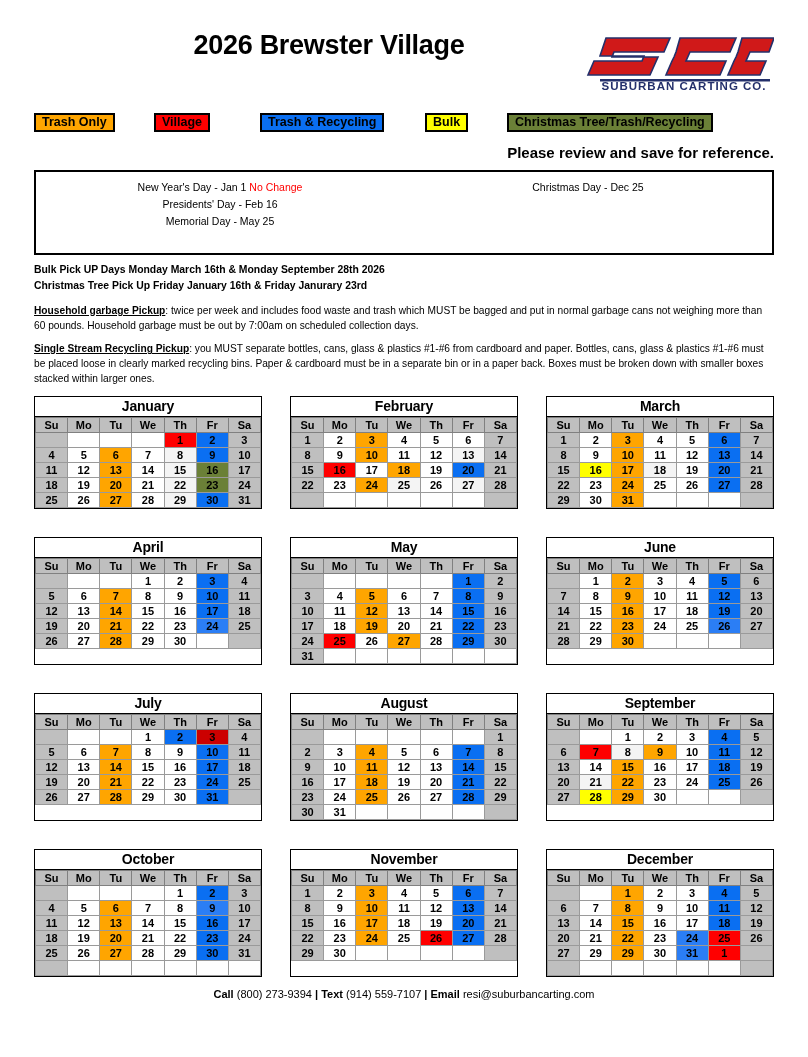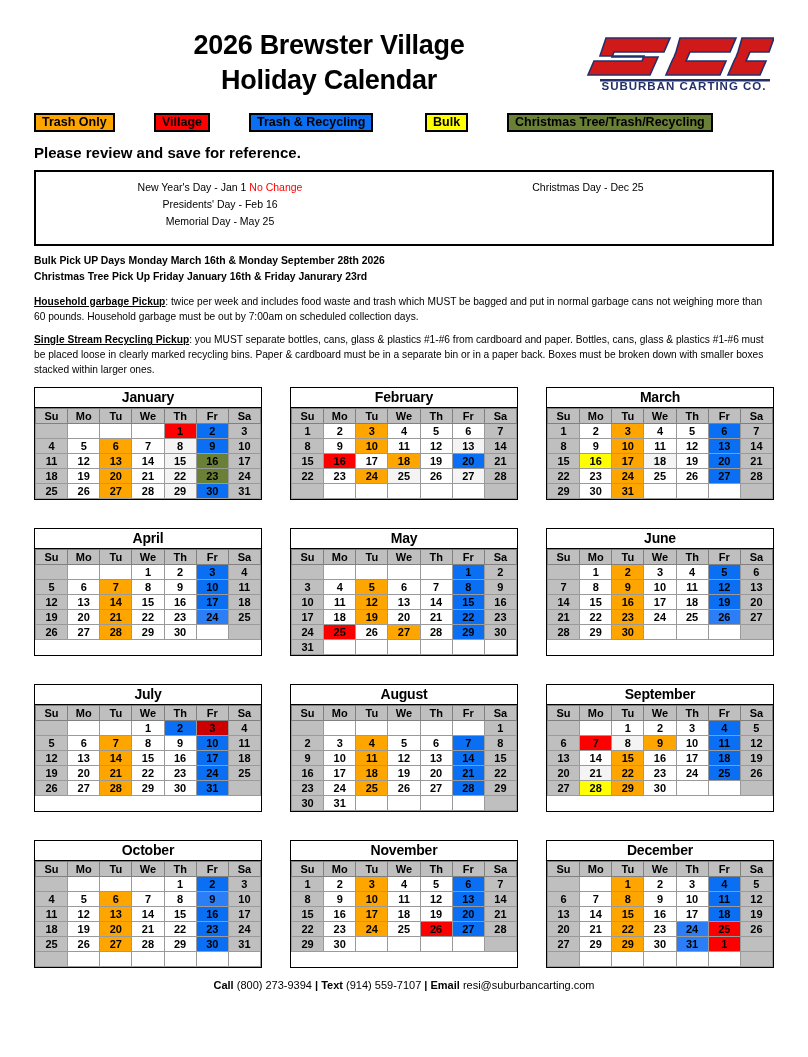--- a/index.html
+++ b/index.html
@@ -20,24 +20,24 @@
   .logo { width: 190px; padding-top: 8px; }
   .logo svg { display: block; }
 
   
   .legend { display: flex; align-items: center; gap: 0; margin-top: 4px; height: 20px; position: relative; }
   .legend-item {
     border: 2px solid #000; height: 19px; display: flex; align-items: center; justify-content: flex-start;
     font-size: 12.5px; font-weight: bold; padding: 0 6px; position: absolute; white-space: nowrap;
   }
 
-  .please { text-align: left; font-size: 15px; font-weight: bold; margin-top: 12px; }
+  .please { text-align: right; font-size: 15px; font-weight: bold; margin-top: 12px; }
 
   
-  .holiday-box { border: 2.5px solid #000; margin-top: 9px; height: 76px; display: flex; padding: 7px 0 0 0; }
+  .holiday-box { border: 2.5px solid #000; margin-top: 9px; height: 85px; display: flex; padding: 7px 0 0 0; }
   .hb-col { flex: 1; text-align: center; font-size: 10.5px; line-height: 1.62; }
   .hb-col.left { text-align: center; }
   .nochange { color: #ff0000; }
 
   
   .notes { margin-top: 7px; font-size: 10.2px; line-height: 1.44; }
   .notes .bold-line { font-weight: bold; font-size: 10.4px; line-height: 1.58; }
   .notes p { margin: 0; }
   .notes .para { margin-top: 9px; }
   .u { text-decoration: underline; font-weight: bold; }
@@ -72,21 +72,20 @@
   .footer b { font-weight: bold; }
 </style>
 </head>
 <body>
 
 <div class="page">
 
   <div class="header">
     <div class="title-wrap">
       <div class="title-line">2026 Brewster Village</div>
-      <div class="title-line">Holiday Calendar</div>
     </div>
     <div class="logo">
       <svg width="190" height="68" viewBox="0 0 190 68">
         <g fill="#d01919" stroke="#24306b" stroke-width="1.6">
           <polygon points="22,14 86,14 80,28 30,28 28,33 74,33 66,51 4,51 10,37 58,37 60,32 16,32"></polygon>
           <polygon points="96,14 152,14 146,28 106,28 102,37 142,37 136,51 82,51 88,37 90,33 92,28"></polygon>
           <polygon points="158,14 190,14 185,28 166,28 162,37 182,37 176,51 144,51 150,37 152,33 154,28"></polygon>
         </g>
         <rect x="16" y="55" width="170" height="2.5" fill="#24306b"></rect>
         <text x="100" y="66" text-anchor="middle" font-family="'Liberation Sans',sans-serif" font-size="11.5" font-weight="bold" fill="#24306b" letter-spacing="1">SUBURBAN CARTING CO.</text>
@@ -94,21 +93,21 @@
     </div>
   </div>
 
   <div class="legend">
     <div class="legend-item" style="left:0px;background:#ffa500;">
         <span>Trash Only</span>
       </div>
     <div class="legend-item" style="left:120px;background:#ff0000;">
         <span>Village</span>
       </div>
-    <div class="legend-item" style="left:215px;background:#0a6ff2;">
+    <div class="legend-item" style="left:226px;background:#0a6ff2;">
         <span>Trash &amp; Recycling</span>
       </div>
     <div class="legend-item" style="left:391px;background:#ffff00;">
         <span>Bulk</span>
       </div>
     <div class="legend-item" style="left:473px;background:#6b8037;">
         <span>Christmas Tree/Trash/Recycling</span>
       </div>
   </div>
 

